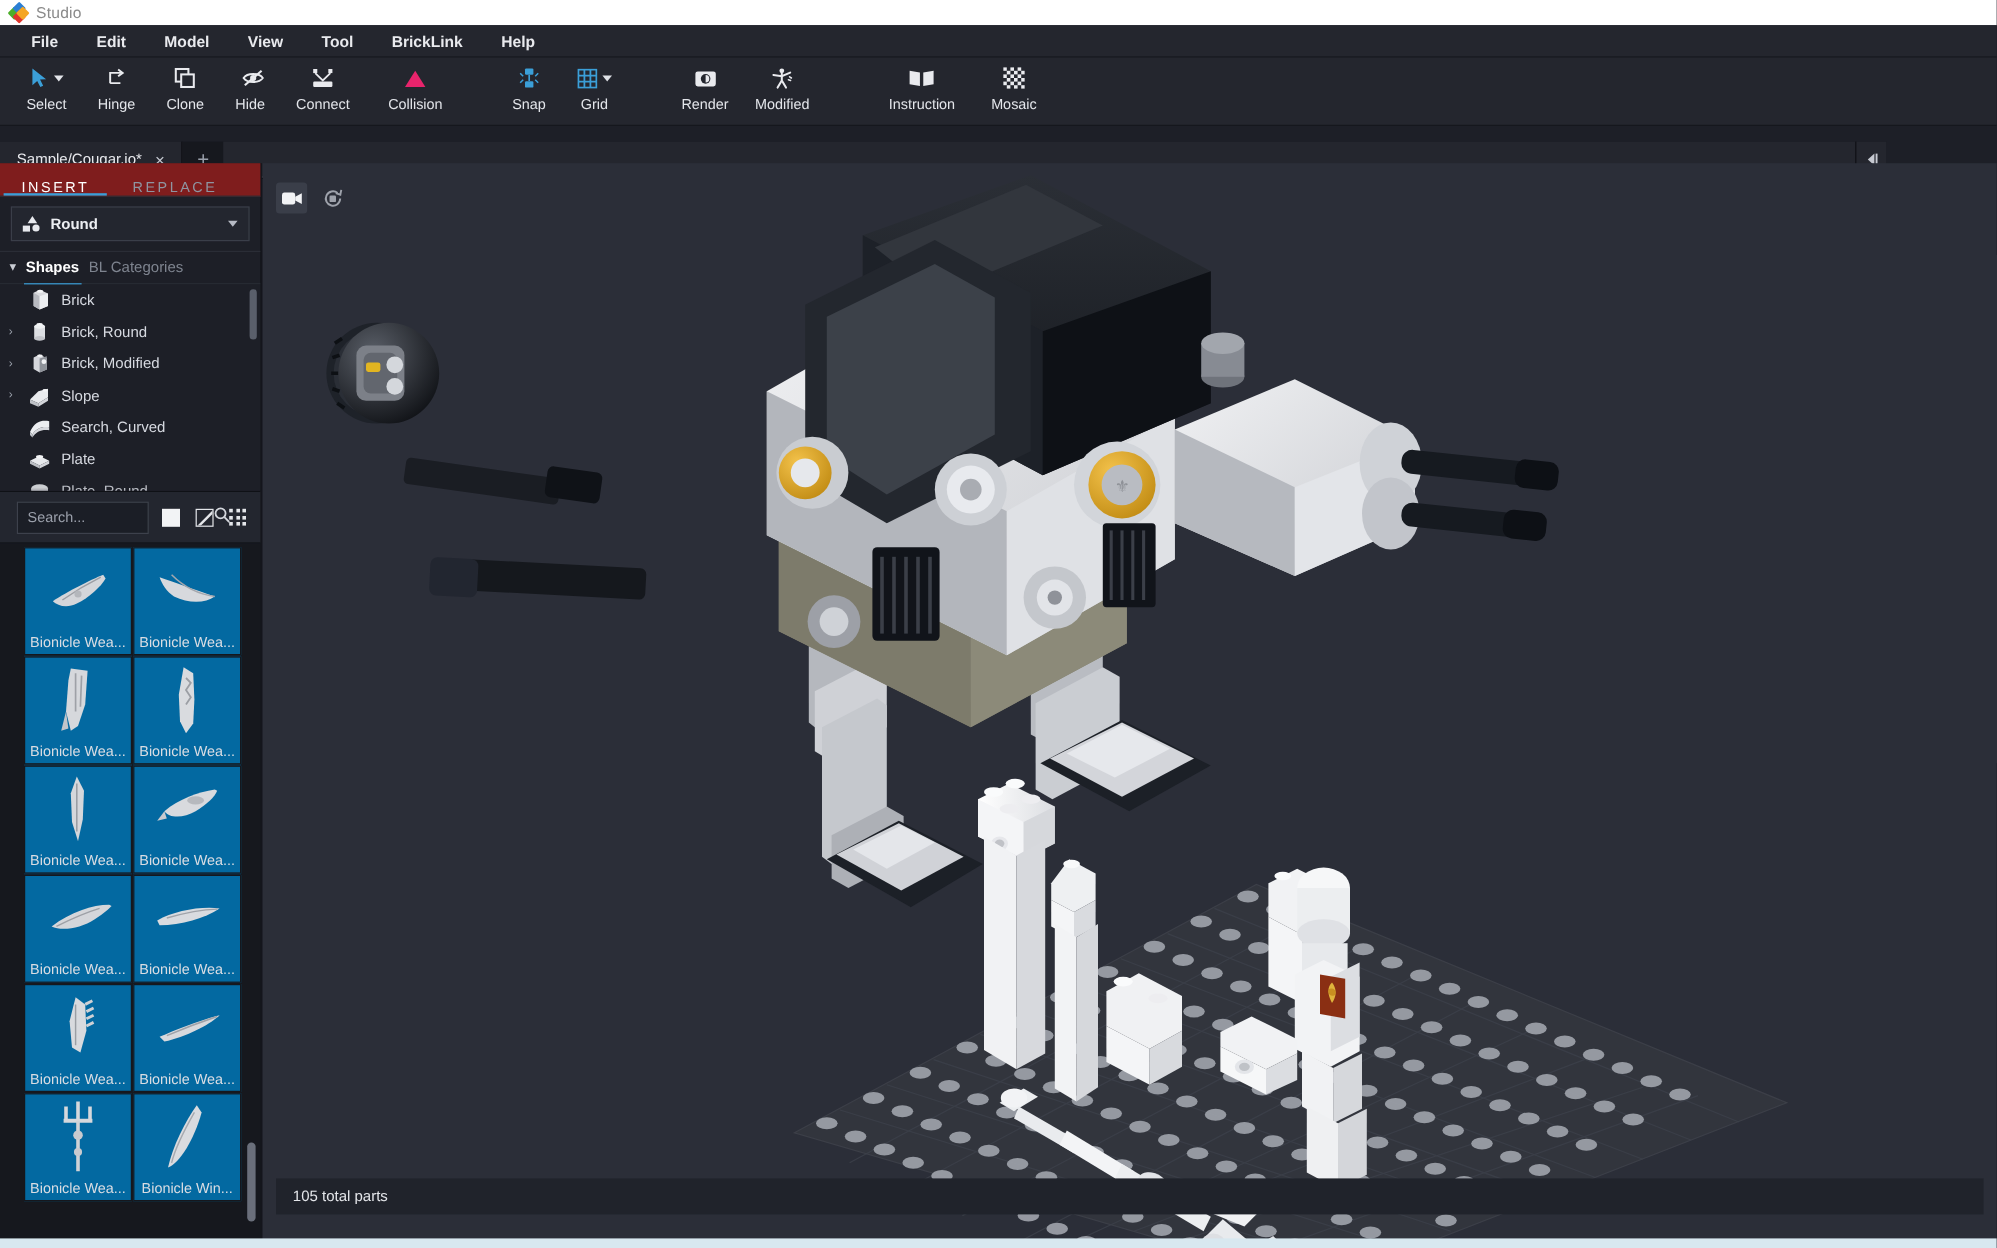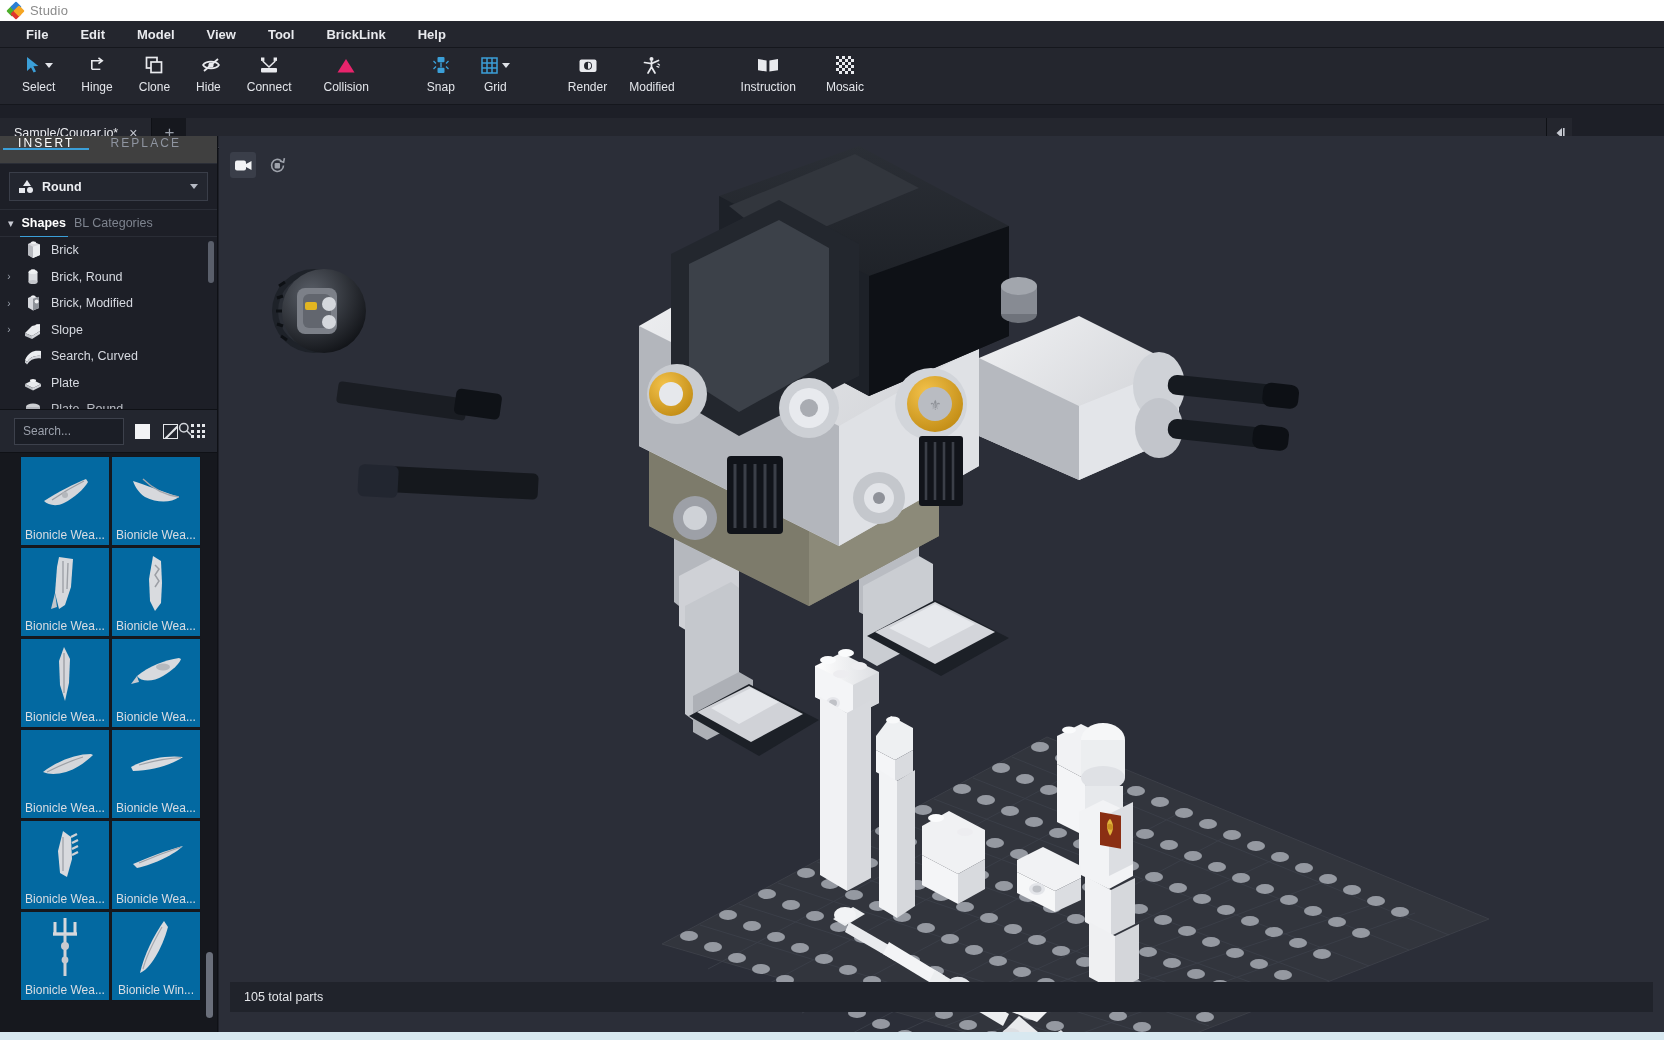--- a/index.html
+++ b/index.html
@@ -76,21 +76,21 @@
     display:flex;align-items:center;justify-content:center;
   }
 
   
   .leftpanel {
     position: absolute; left: 0; top: 136px; width: 218px; height: 904px;
     background: #1d1f27; border-right: 1px solid #0f1116;
     display: flex; flex-direction: column;
   }
   .ins-rep {
-    height: 28px; display: flex; align-items: flex-start; background:#404040;
+    height: 28px; display: flex; align-items: flex-end; background:#7f1d1d;
     border-bottom: 1px solid #2a2d36;
   }
   .ir-tab {
     position: relative; display: flex; align-items: center; justify-content: center;
     padding: 0 18px; font-size: 12px; letter-spacing: 2.1px; color: #8f95a1; cursor: default;
   }
   .ir-tab.active { color: #ffffff; }
   .ir-tab.active::after {
     content:""; position:absolute; left: 3px; right: 3px; bottom: 0; height: 2px; background:#3b9fd8;
   }

